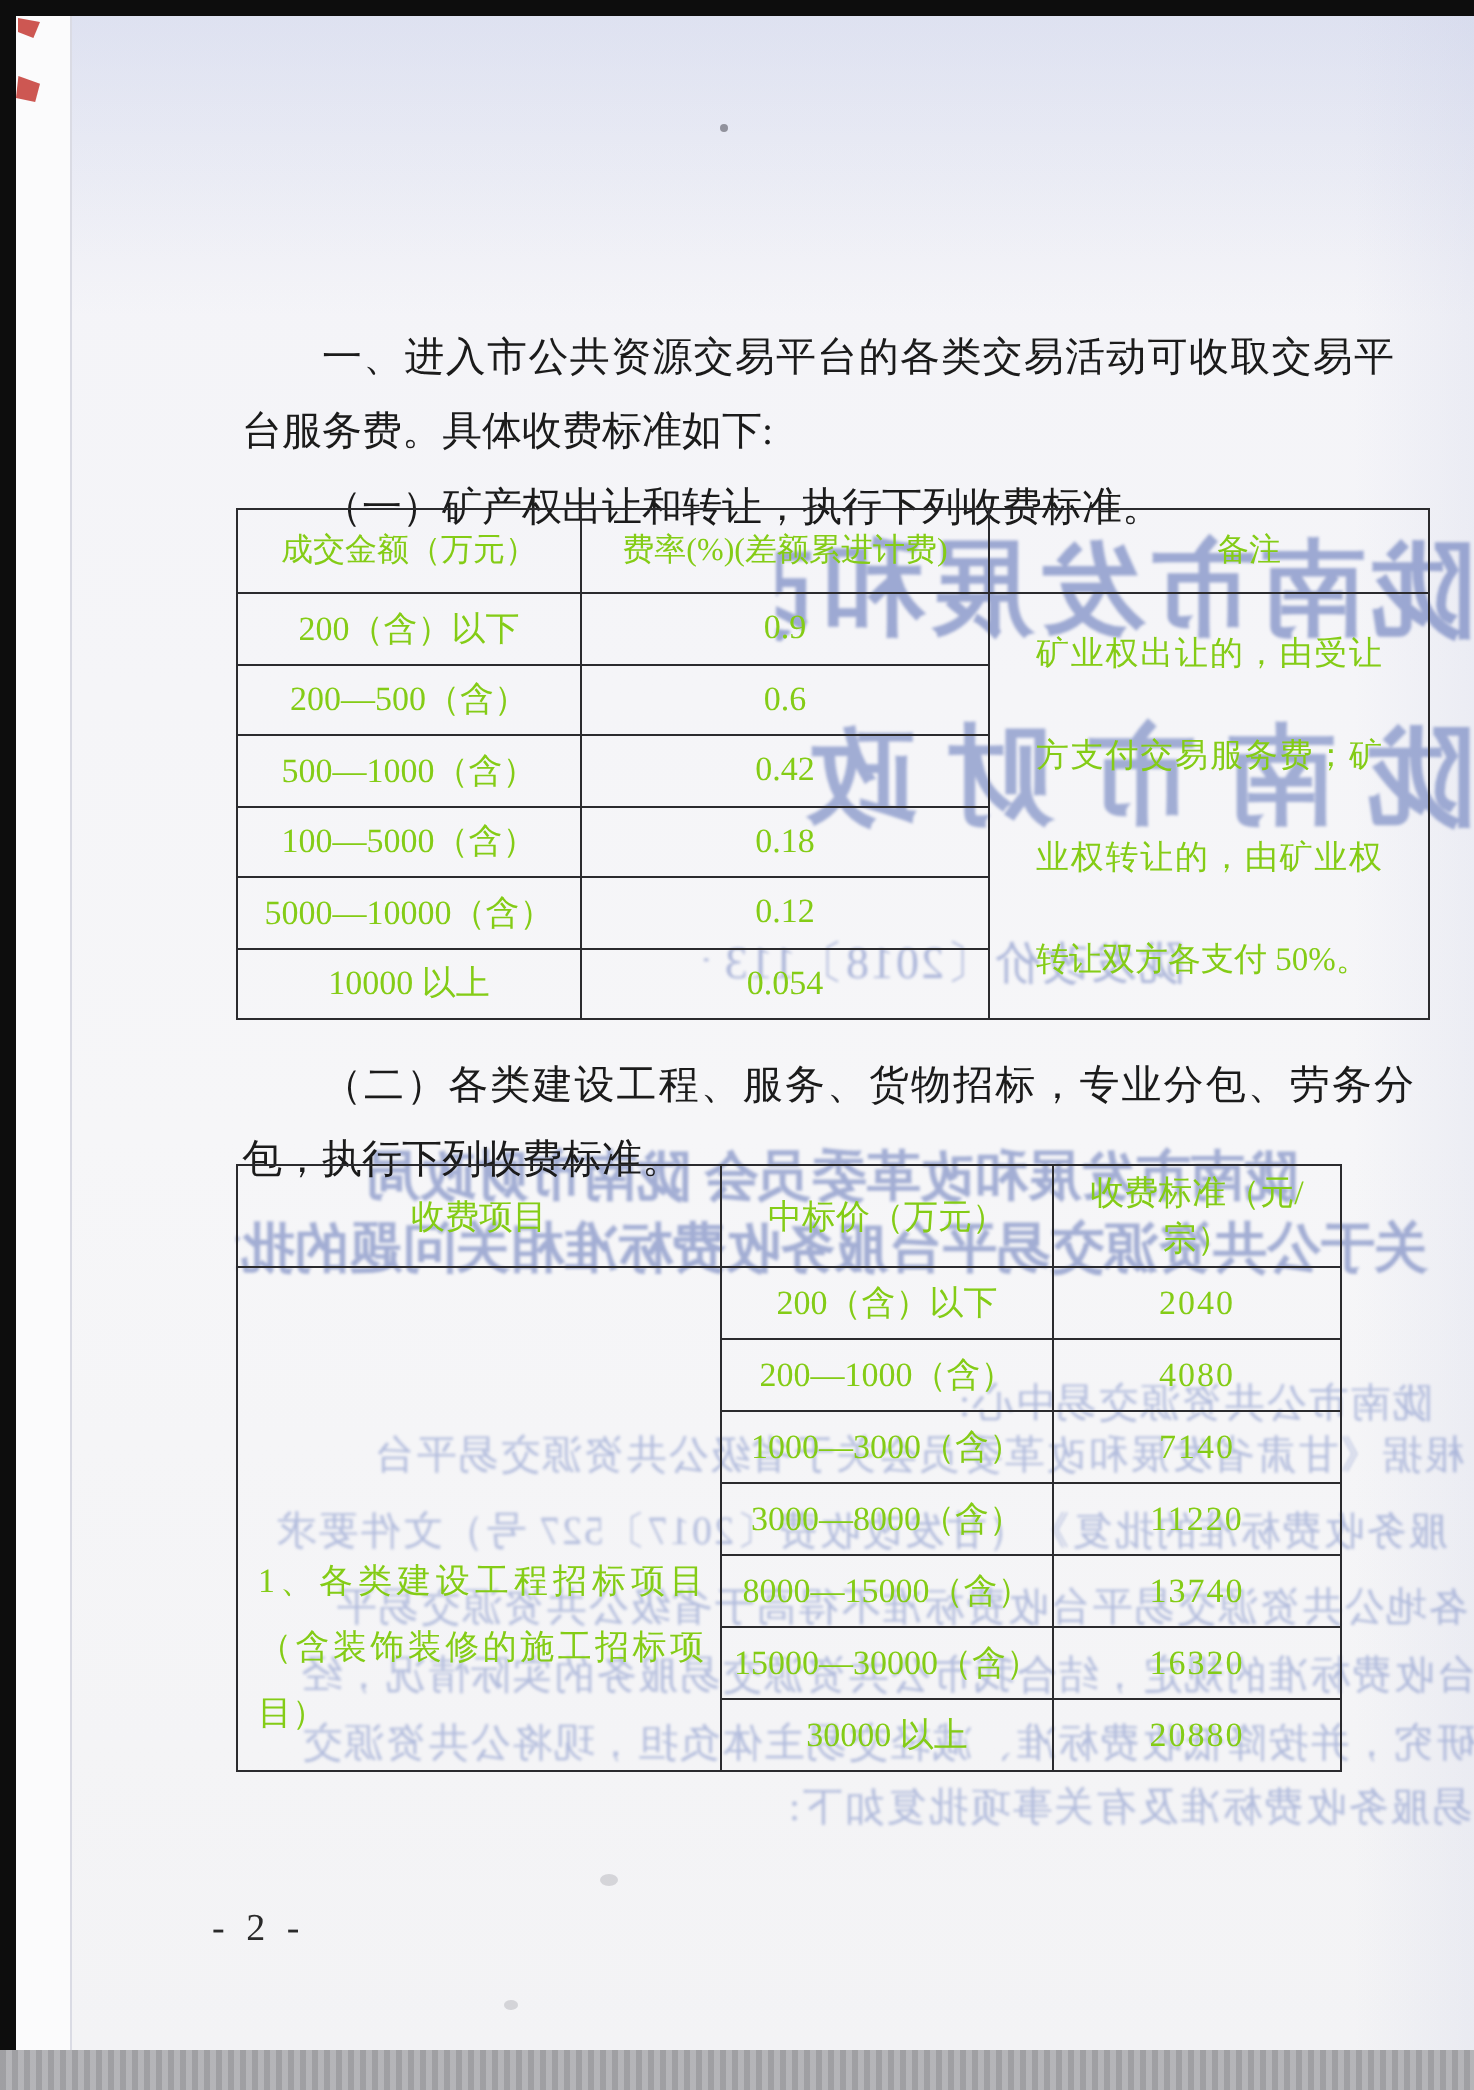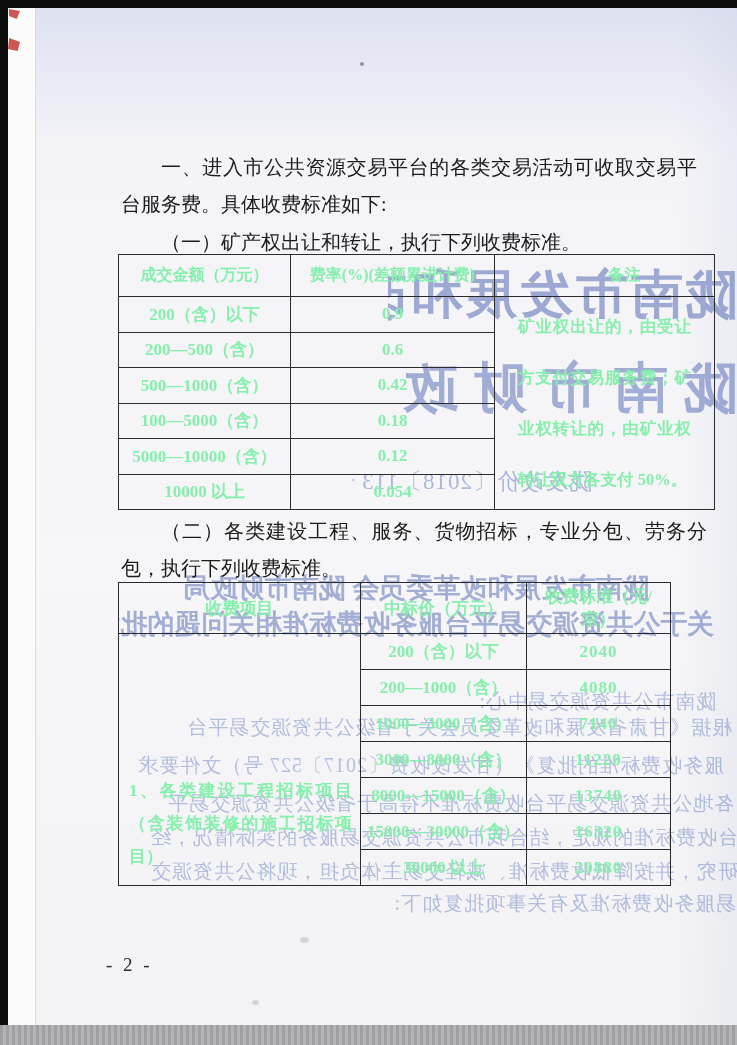--- a/index.html
+++ b/index.html
@@ -75,39 +75,40 @@
 
   
   .content { position: absolute; inset: 0; z-index: 2; color: #1c1c1c; }
 
   .para {
     position: absolute;
     font-size: 20px;
     line-height: 37px;
     text-align: justify;
     color: #1b1b1b;
+    margin-top: 12px;
   }
   .indent { text-indent: 2em; }
   #p-intro   { left: 121px; top: 149px; width: 576px; }
   #p-sec1    { left: 121px; top: 224px; width: 580px; }
   #p-sec2    { left: 121px; top: 513px; width: 586px; }
 
   table {
     border-collapse: collapse;
     table-layout: fixed;
     position: absolute;
     background: transparent;
   }
   td, th {
     border: 1.6px solid #2b2b2e;
-    font-weight: bold;
+    font-weight: normal;
     text-align: center;
     vertical-align: middle;
     font-size: 17px;
-    color: #86efac;
+    color: #84cc16;
     background: transparent;
     padding: 2px 4px;
   }
 
   #table1 { left: 118px; top: 254px; width: 596px; height: 252px; }
   #table1 .c1 { width: 172px; }
   #table1 .c2 { width: 204px; }
   #table1 .c3 { width: 220px; padding-left: 44px; }
   #table1 thead th { height: 42px; font-size: 16px; }
   #table1 tbody td { height: 35px; }

